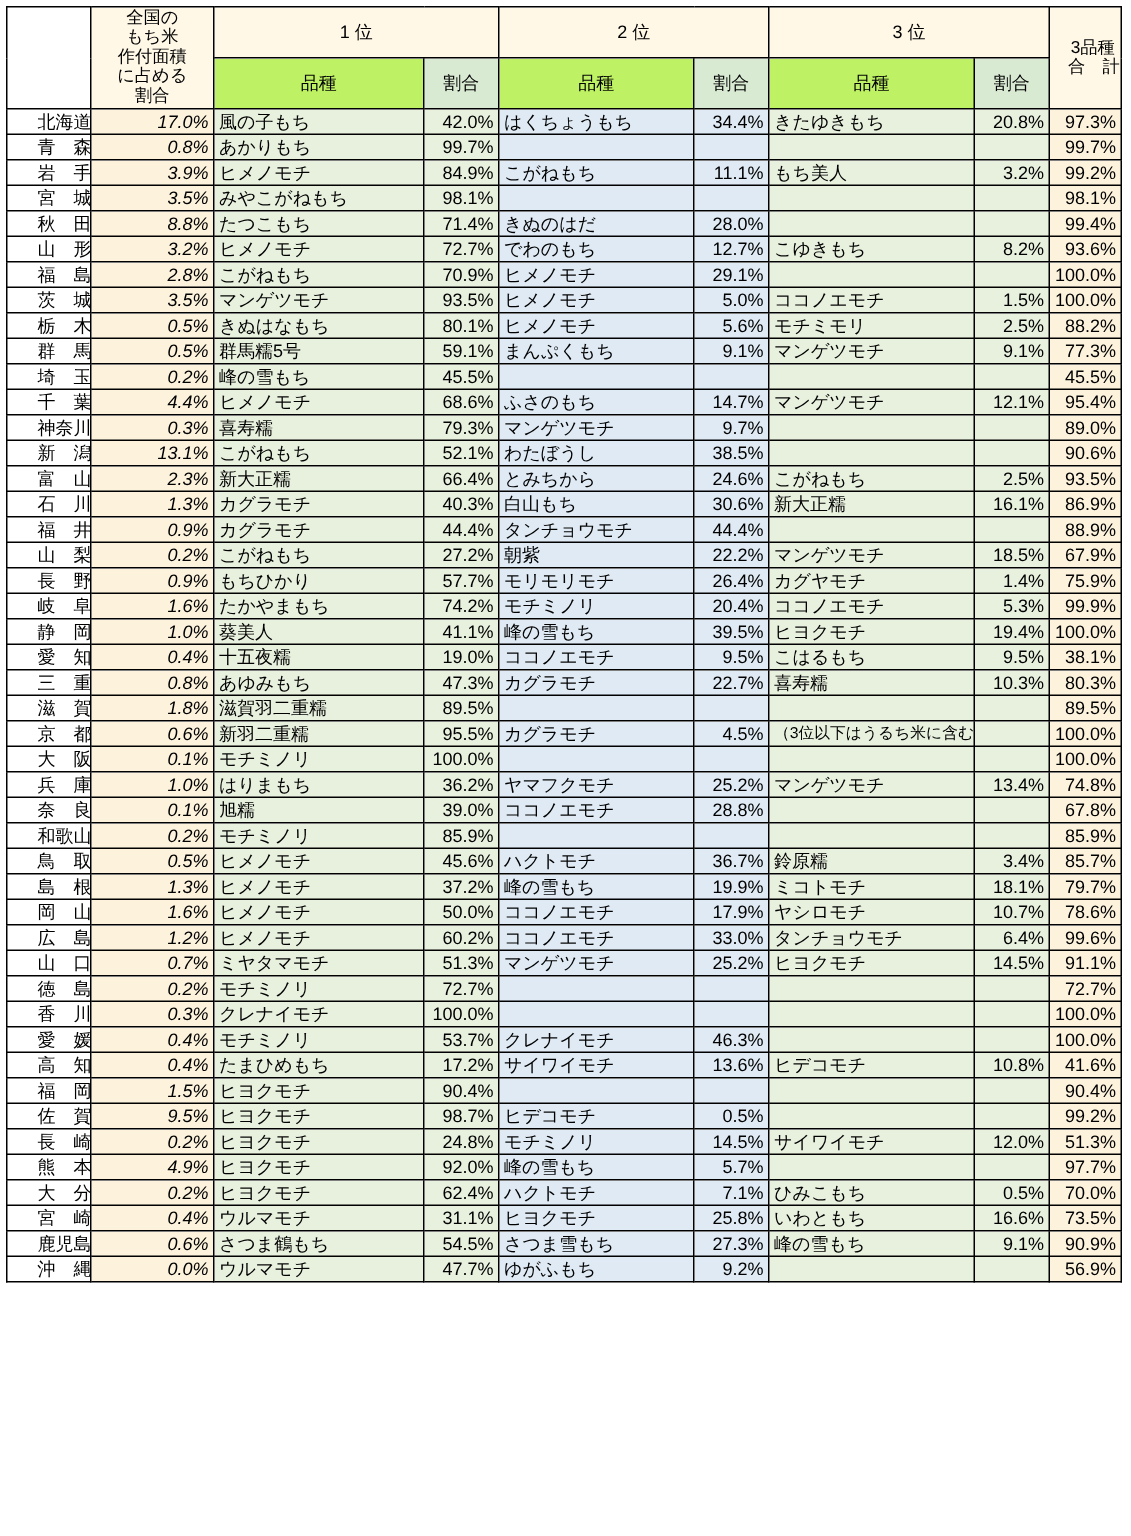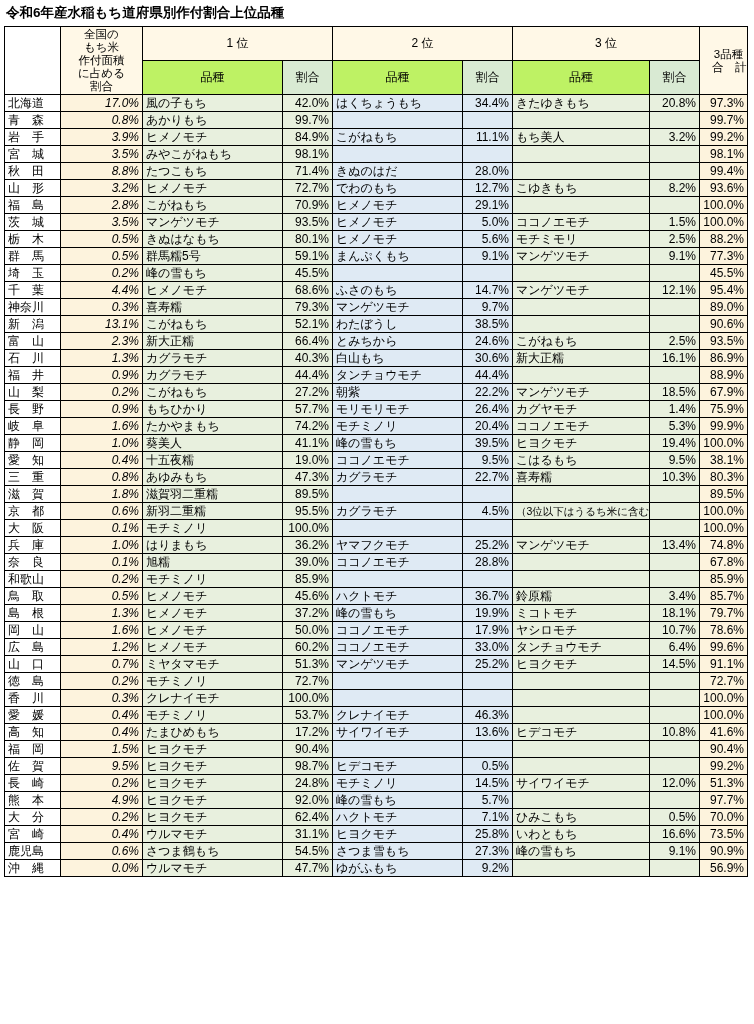--- a/index.html
+++ b/index.html
@@ -28,21 +28,21 @@
     white-space:nowrap;
     font-weight:normal;
   }
   .corner{background:#fff;}
   .h-zenkoku{background:#fff8e7;text-align:center;line-height:13px;font-size:11.5px;padding:1px 2px;}
   .h-rank{background:#fff8e7;text-align:center;}
   .h-hinshu{background:#bef264;text-align:center;}
   .h-wariai{background:#d9ead3;text-align:center;}
   .h-total{background:#fff8e7;text-align:center;line-height:13px;font-size:11.5px;padding-left:12px;}
 
-  .pref{background:#ffffff;text-align:left;letter-spacing:0;padding-left:3px;}
+  .pref{background:#ffffff;text-align:left;letter-spacing:0;padding-left:20px;}
   .num{text-align:right;padding-right:3px;font-variant-numeric:tabular-nums;}
   .name{text-align:left;padding-left:3px;}
 
   .c-zenkoku{background:#fdf3dd;font-style:italic;}
   .c-green{background:#e8f0de;}
   .c-blue{background:#dfeaf4;}
   .c-total{background:#fdf3dd;}
 
   .note{font-size:10.5px;}
 
@@ -50,21 +50,20 @@
   .foot-label{background:#ffffff;text-align:center;font-weight:normal;letter-spacing:4px;}
   .foot-val{background:#fdf3dd;text-align:right;padding-right:3px;}
   .foot-blank{border:none;background:transparent;}
 
   
 </style>
 </head>
 <body>
 
 <div id="wrap">
-  <div id="title">令和6年産水稲もち道府県別作付割合上位品種</div>
 
   <table>
     <colgroup>
       <col style="width:56px">
       <col style="width:82px">
       <col style="width:140px">
       <col style="width:50px">
       <col style="width:130px">
       <col style="width:50px">
       <col style="width:137px">

